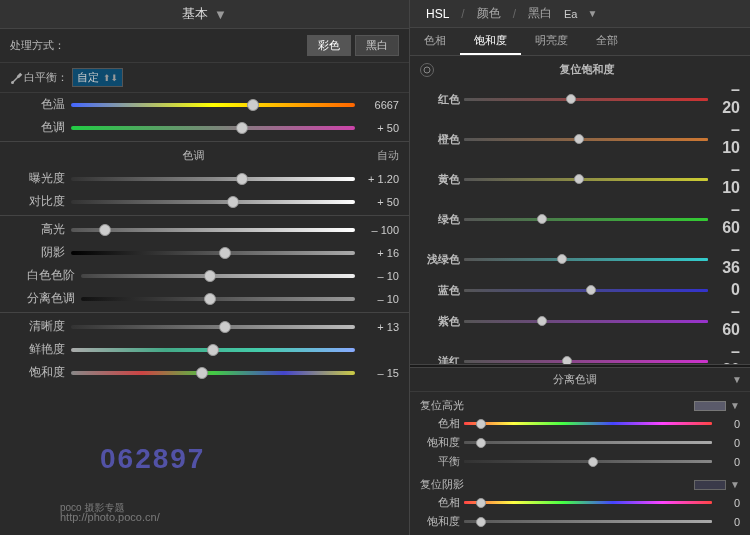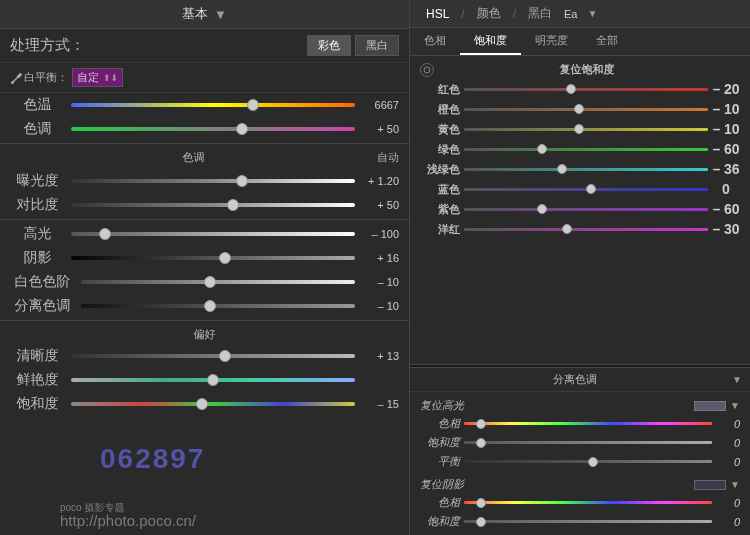--- a/index.html
+++ b/index.html
@@ -68,21 +68,21 @@
     
     .processing-row {
       display: flex;
       align-items: center;
       padding: 6px 10px;
       border-bottom: 1px solid #3a3a3a;
     }
     .processing-label {
       color: #bbb;
       margin-right: auto;
-      font-size: 15px;
+      font-size: 11px;
     }
     .mode-btn {
       background: #444;
       color: #ccc;
       border: 1px solid #555;
       padding: 2px 10px;
       margin-left: 4px;
       font-size: 11px;
       cursor: pointer;
       font-family: Liberation Serif, serif;
@@ -99,38 +99,38 @@
       padding: 5px 10px;
       border-bottom: 1px solid #3a3a3a;
     }
     .wb-label {
       font-size: 11px;
       color: #bbb;
     }
     .wb-dropdown {
       display: flex;
       align-items: center;
-      background: #701a75;
+      background: #0c4a6e;
       border: 1px solid #555;
       padding: 1px 4px;
       margin-left: 4px;
     }
 
     
     .slider-row {
       display: flex;
       align-items: center;
       padding: 3px 10px;
       gap: 6px;
     }
     .slider-label {
       width: 55px;
-      font-size: 14px;
+      font-size: 12px;
       color: #bbb;
-      text-align: center;
+      text-align: right;
       flex-shrink: 0;
     }
     .slider-label.wide {
       width: 65px;
     }
     .slider-track-container {
       flex: 1;
       height: 14px;
       display: flex;
       align-items: center;
@@ -262,22 +262,22 @@
       width: 10px;
       height: 10px;
       background: #ccc;
       border-radius: 50%;
       top: 50%;
       transform: translateY(-50%);
       border: 1px solid #999;
     }
     .hsl-value {
       width: 28px;
-      text-align: center;
-      font-size: 14px;
+      text-align: right;
+      font-size: 16px;
       color: #ccc;
       flex-shrink: 0;
     }
 
     
     .track-red { background: linear-gradient(to right, #555, #cc3333); }
     .track-orange { background: linear-gradient(to right, #555, #cc7733); }
     .track-yellow { background: linear-gradient(to right, #555, #cccc33); }
     .track-green { background: linear-gradient(to right, #555, #33cc33); }
     .track-aqua { background: linear-gradient(to right, #555, #33cccc); }
@@ -299,21 +299,20 @@
       align-items: center;
       justify-content: flex-end;
       padding: 4px 8px;
       border-bottom: 1px solid #3a3a3a;
       font-size: 11px;
       color: #bbb;
     }
 
     .tone-sep-content {
       padding: 4px 6px;
-      font-style: italic;
     }
 
     .tone-sep-row {
       display: flex;
       align-items: center;
       padding: 2px 4px;
       gap: 4px;
     }
     .tone-sep-label {
       width: 40px;
@@ -370,24 +369,24 @@
       position: absolute;
       bottom: 20px;
       left: 60px;
       color: rgba(200, 200, 200, 0.5);
       font-size: 10px;
       pointer-events: none;
       z-index: 10;
     }
     .watermark3 {
       position: absolute;
-      bottom: 6px;
+      bottom: 12px;
       left: 60px;
       color: rgba(200, 200, 200, 0.5);
-      font-size: 15px;
+      font-size: 11px;
       pointer-events: none;
       z-index: 10;
     }
 
     
     .dropper-icon {
       display: inline-block;
       width: 14px;
       height: 14px;
       position: relative;
@@ -547,23 +546,20 @@
       <div class="slider-track-container">
         <div class="slider-track track-black">
           <div class="slider-thumb" style="left: 45%"></div>
         </div>
       </div>
       <span class="slider-value">– 10</span>
     </div>
 
     <div class="section-divider"></div>
 
-    <div style="padding:4px 10px 2px;text-align:center;">
-      <span style="font-size:11px;color:#bbb;">偏好</span>
-    </div>
 
     <div class="slider-row">
       <span class="slider-label">清晰度</span>
       <div class="slider-track-container">
         <div class="slider-track track-clarity">
           <div class="slider-thumb" style="left: 52%"></div>
         </div>
       </div>
       <span class="slider-value">+ 13</span>
     </div>

